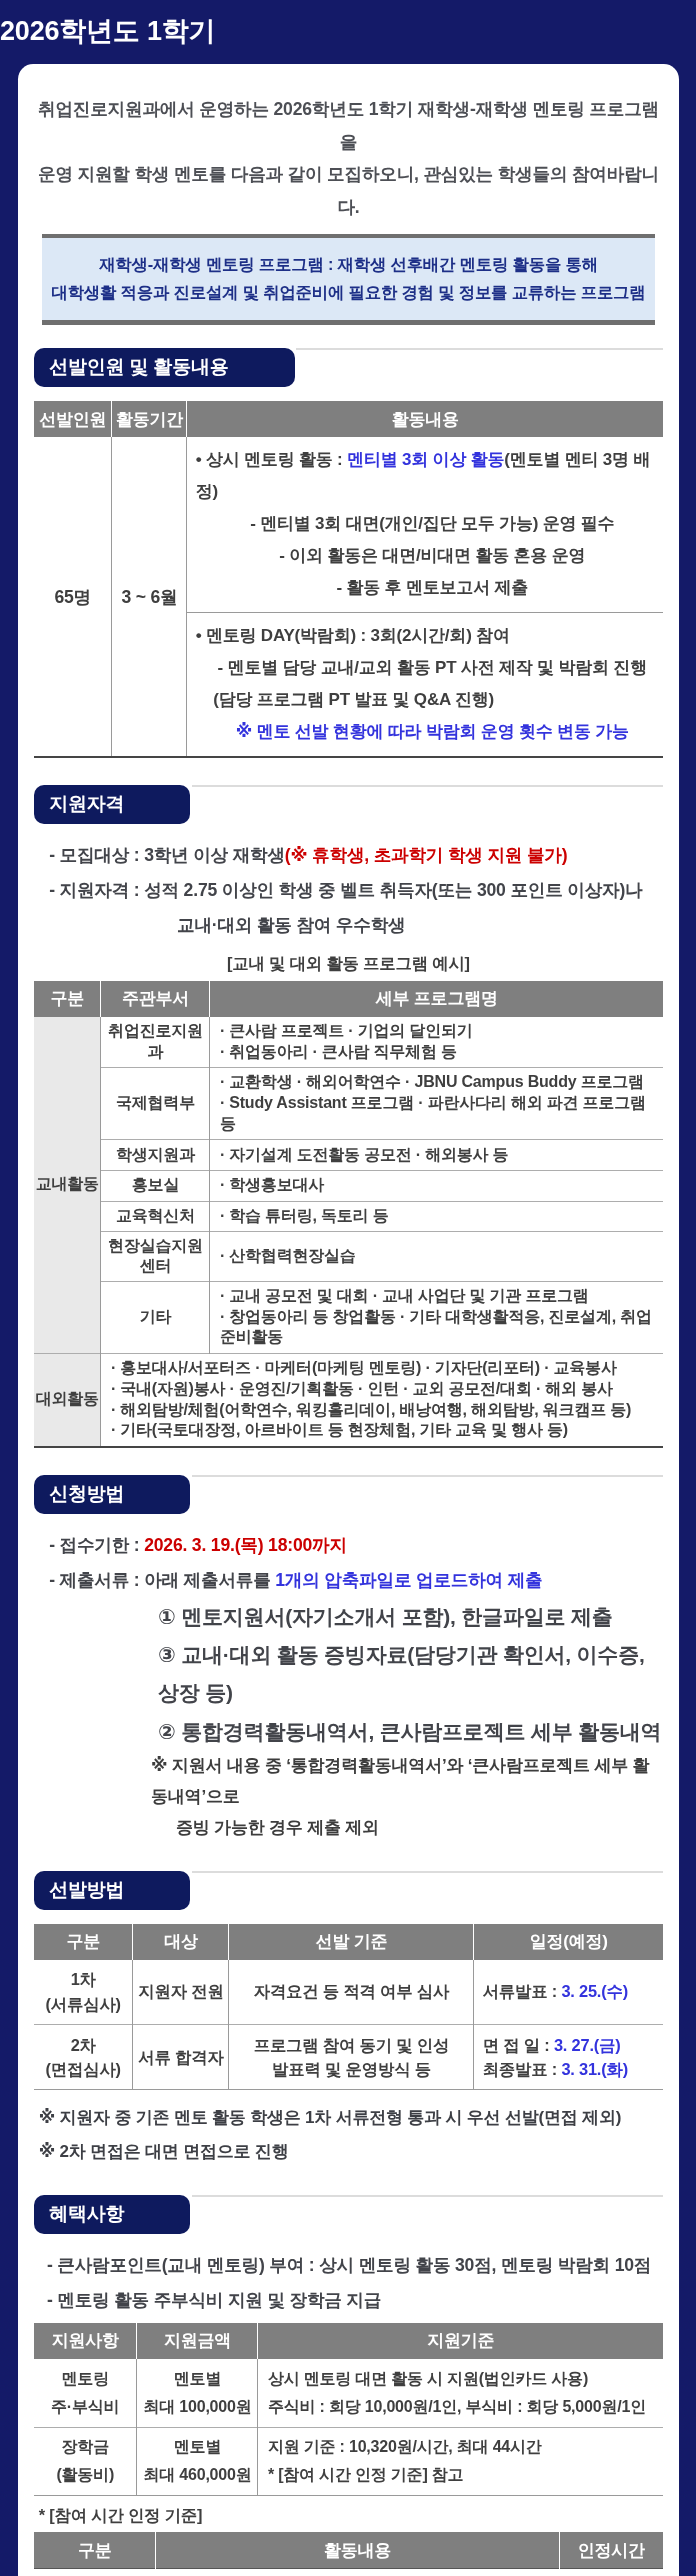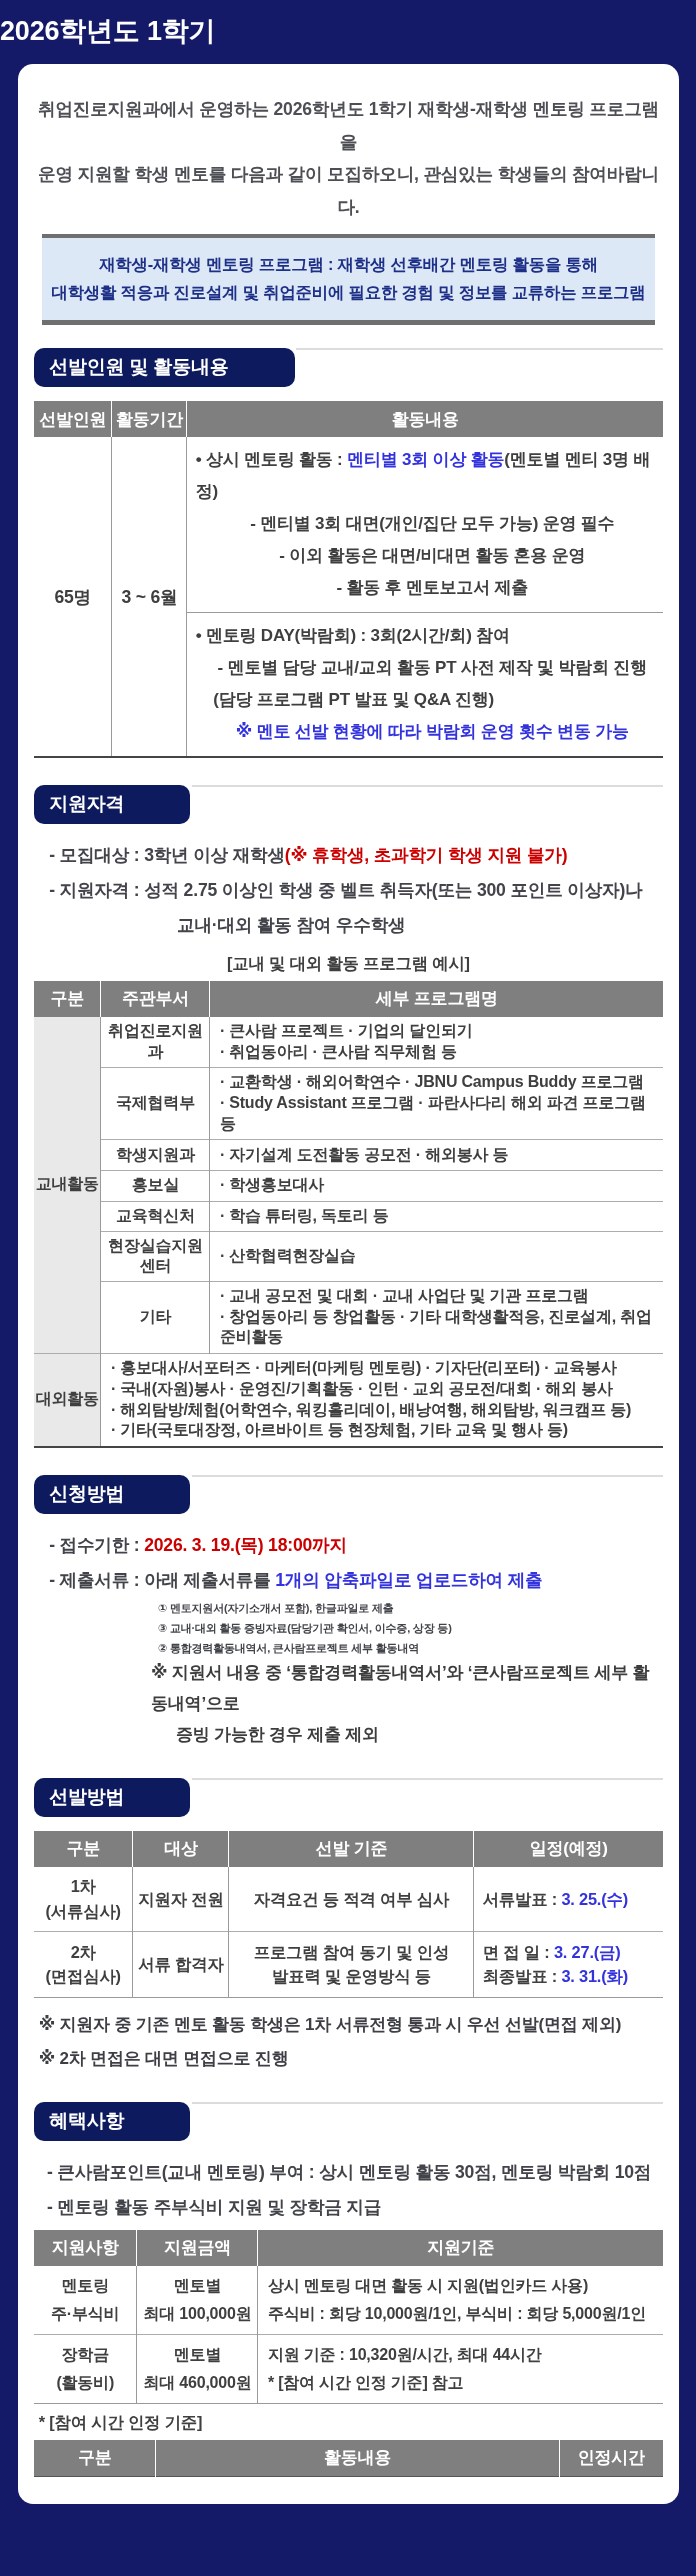--- a/index.html
+++ b/index.html
@@ -68,21 +68,21 @@
   .t-prog .c-list { padding:4.1px 2.3px 4.7px 9.4px; }
   .t-prog tr + tr td { border-top:1.2px solid #adadad; }
   .t-prog tr.first td { border-top:none; }
 
   
   .b-line { font-size:17.6px; color:#42444a; line-height:2.0; padding-left:15.2px; }
   .b-line-ind { padding-left:143px; }
   .t-caption { text-align:center; font-size:16.4px; color:#3f3f3f; margin:9.4px 0 5.9px; }
 
   
-  .ap-item { padding-left:124px; font-size:11px; line-height:1.82; color:#42444a; }
+  .ap-item { padding-left:124px; font-size:21px; line-height:1.82; color:#42444a; }
   .ap-note1 { padding-left:117px; font-size:17px; line-height:1.82; color:#3d3d3d; }
   .ap-note2 { padding-left:142px; font-size:17px; line-height:1.82; color:#3d3d3d; }
 
   
   .t-sel { border-bottom:1.8px solid #9a9a9a; font-size:16.4px; }
   .t-sel td { text-align:center; line-height:1.5; padding:7.6px 1.2px; }
   .t-sel td.c-sched { text-align:left; padding-left:8.2px; border-left:1.2px solid #9a9a9a; }
   .t-sel td.c-mid { border-left:1.2px solid #9a9a9a;margin-top:36px; }
   .t-sel tr + tr td { border-top:1.2px solid #adadad; }
   .sel-note { font-size:17px; color:#3d3f45; line-height:2.0; padding-left:4.7px; }

